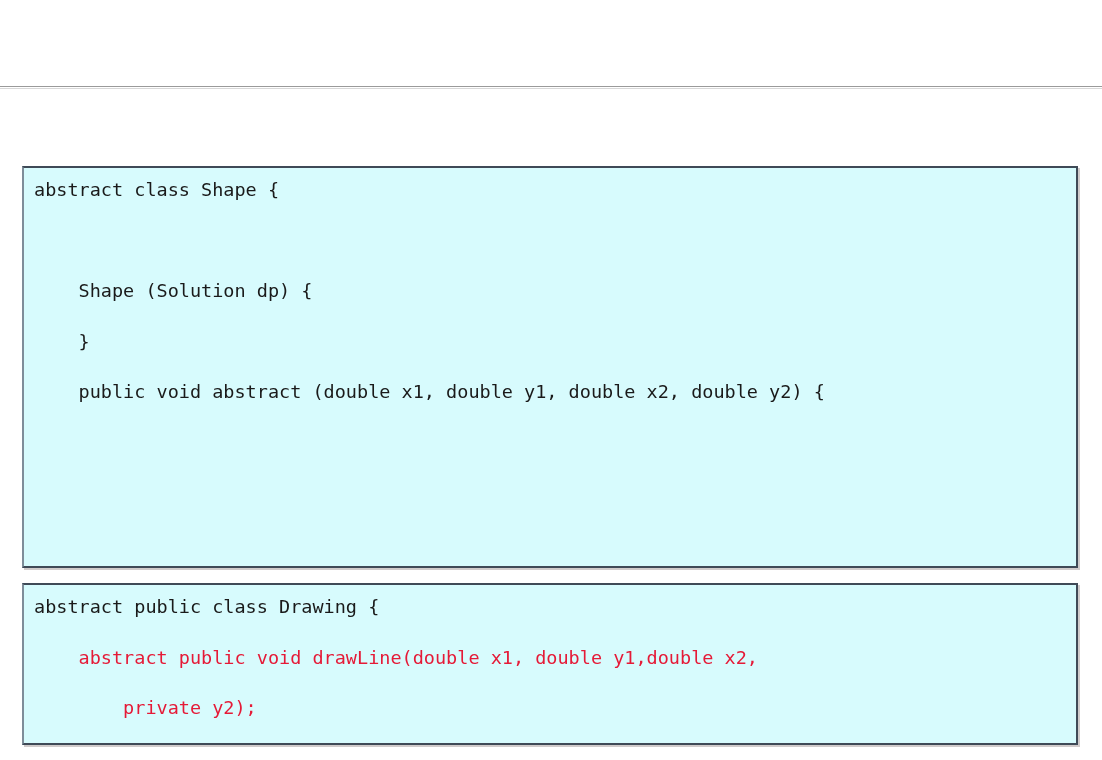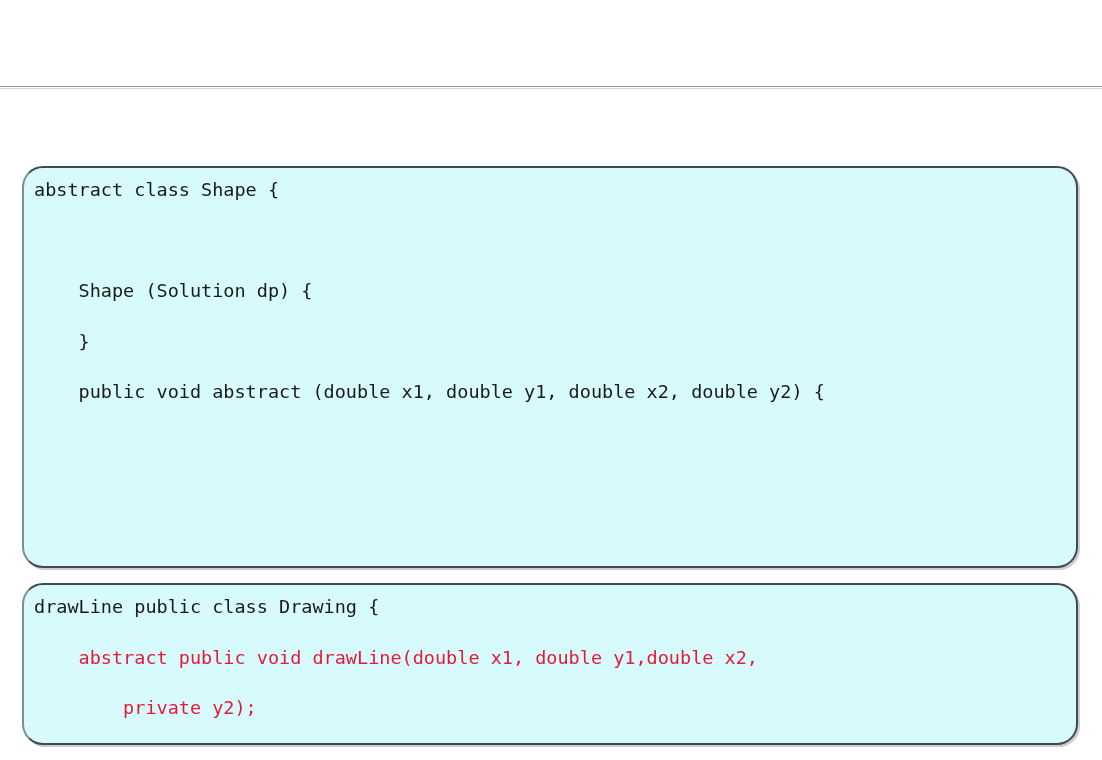--- a/index.html
+++ b/index.html
@@ -56,21 +56,20 @@
   .code-box {
     position: absolute;
     background: #d7fbfd;
     border-top: 2px solid #3f4a57;
     border-left: 2px solid #7e8d99;
     border-right: 2px solid #3f4a57;
     border-bottom: 2px solid #3f4a57;
     box-shadow: 2px 2px 0 0 rgba(150,140,140,0.45);
     box-sizing: border-box;
     overflow: hidden;
-    border-radius: 21px;
   }
 
   #code-box-shape {
     left: 22px;
     top: 166px;
     width: 1056px;
     height: 402px;
   }
 
   #code-box-drawing {
@@ -118,21 +117,21 @@
 
 
 
 
 
 
 </pre>
   </div>
 
   <div class="code-box" id="code-box-drawing">
-    <pre class="code-pre"><span class="code-line"><span class="tok-plain">drawLine public class Drawing {</span></span>
+    <pre class="code-pre"><span class="code-line"><span class="tok-plain">abstract public class Drawing {</span></span>
 <span class="code-line"><span class="tok-hl">    abstract public void drawLine(double x1, double y1,double x2,</span></span>
 <span class="code-line"><span class="tok-hl">        private y2);</span></span>
 
 
 </pre>
   </div>
 
 </div>
 
 </body></html>

